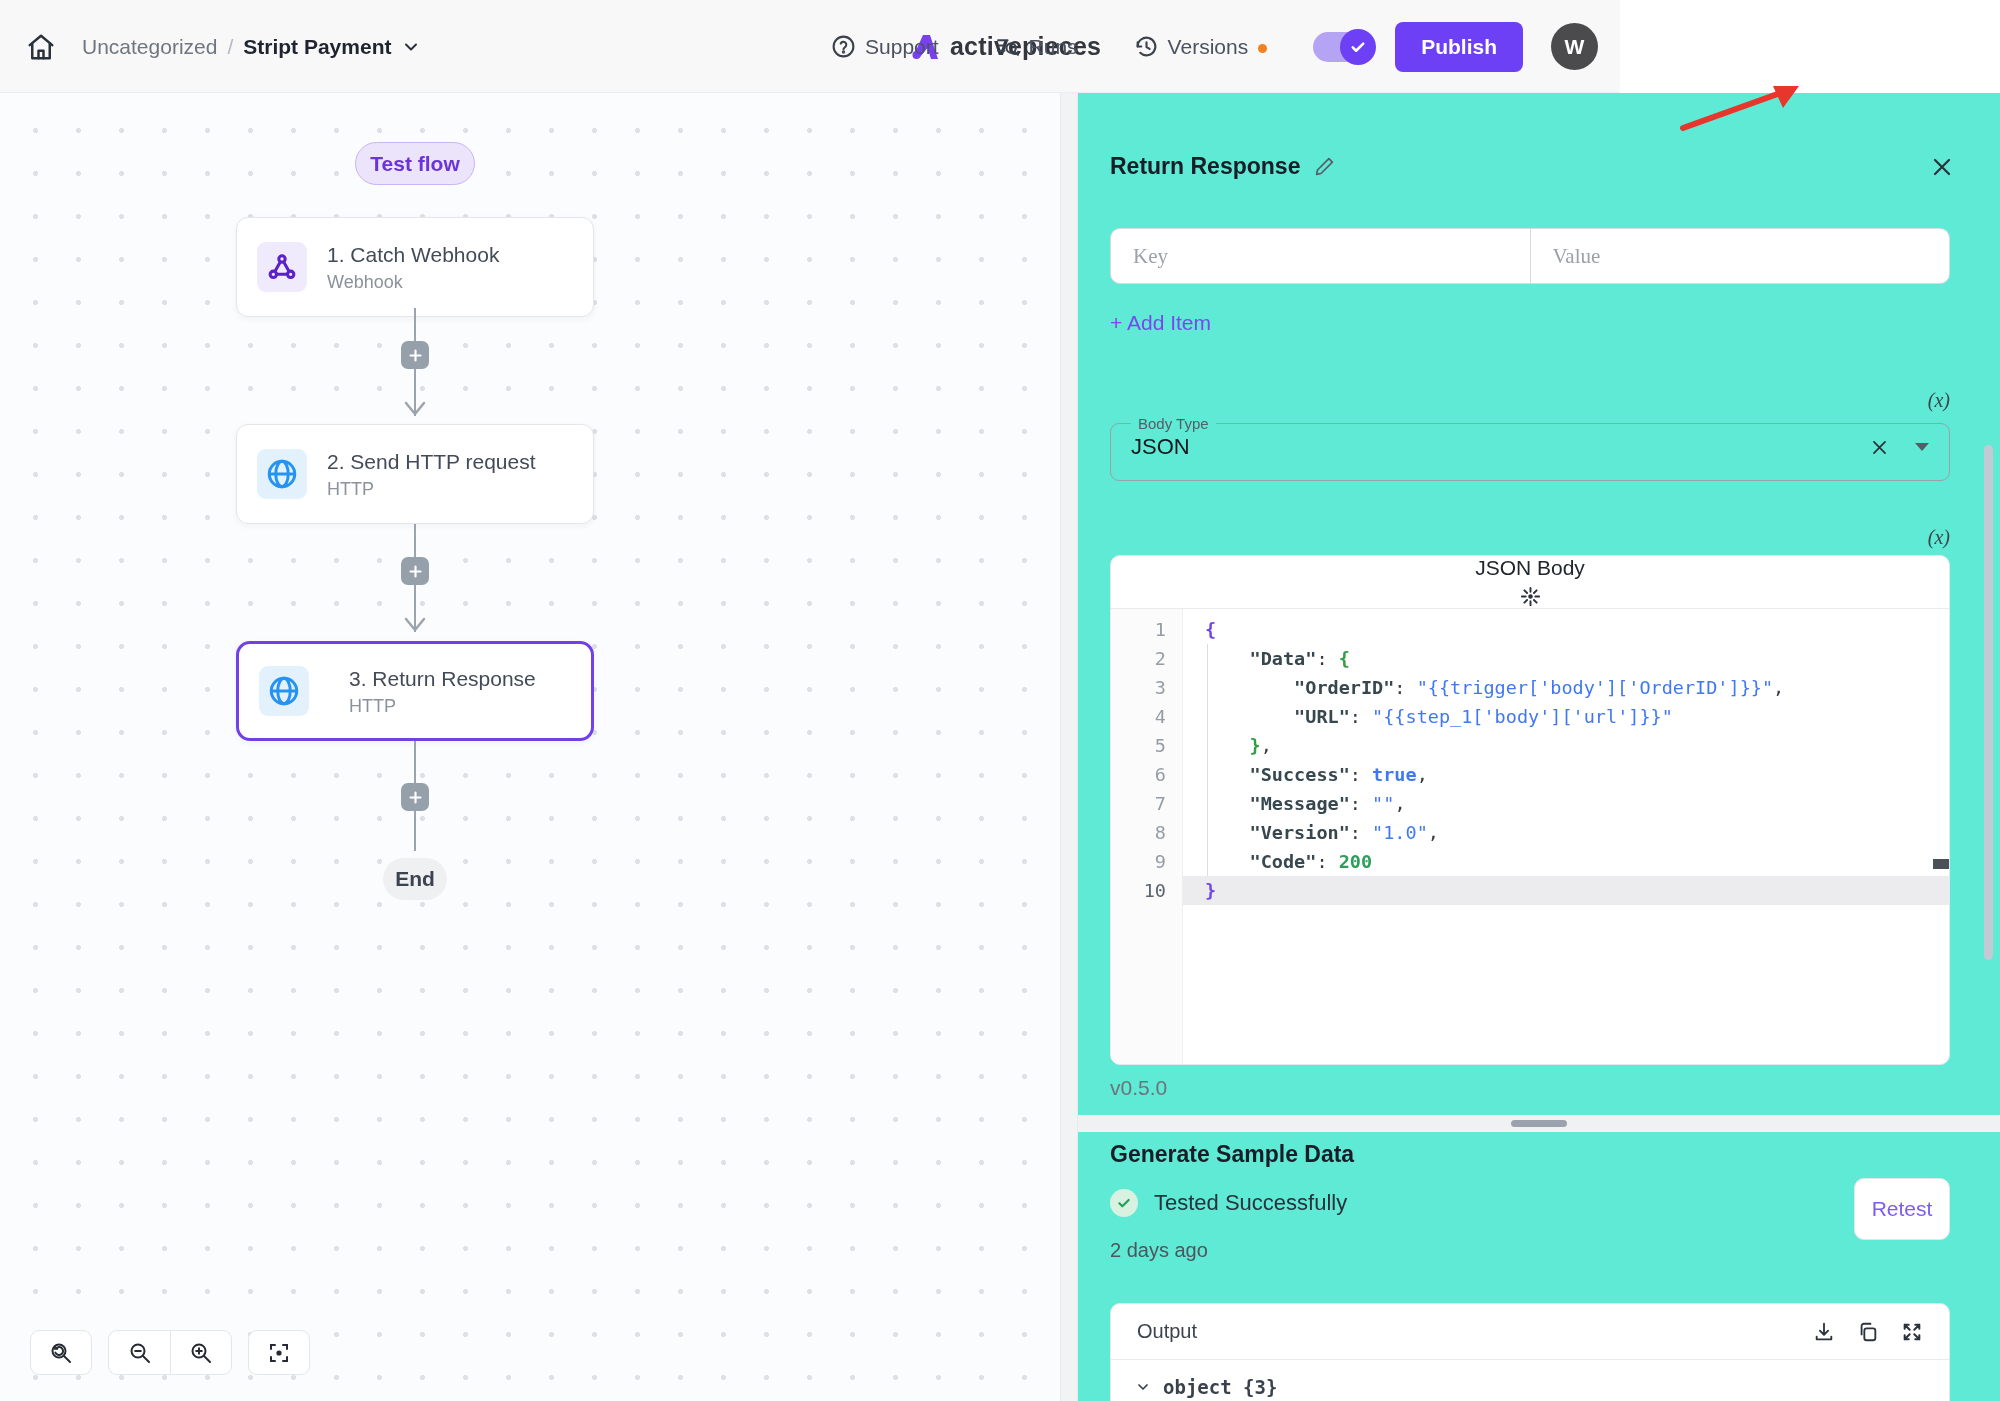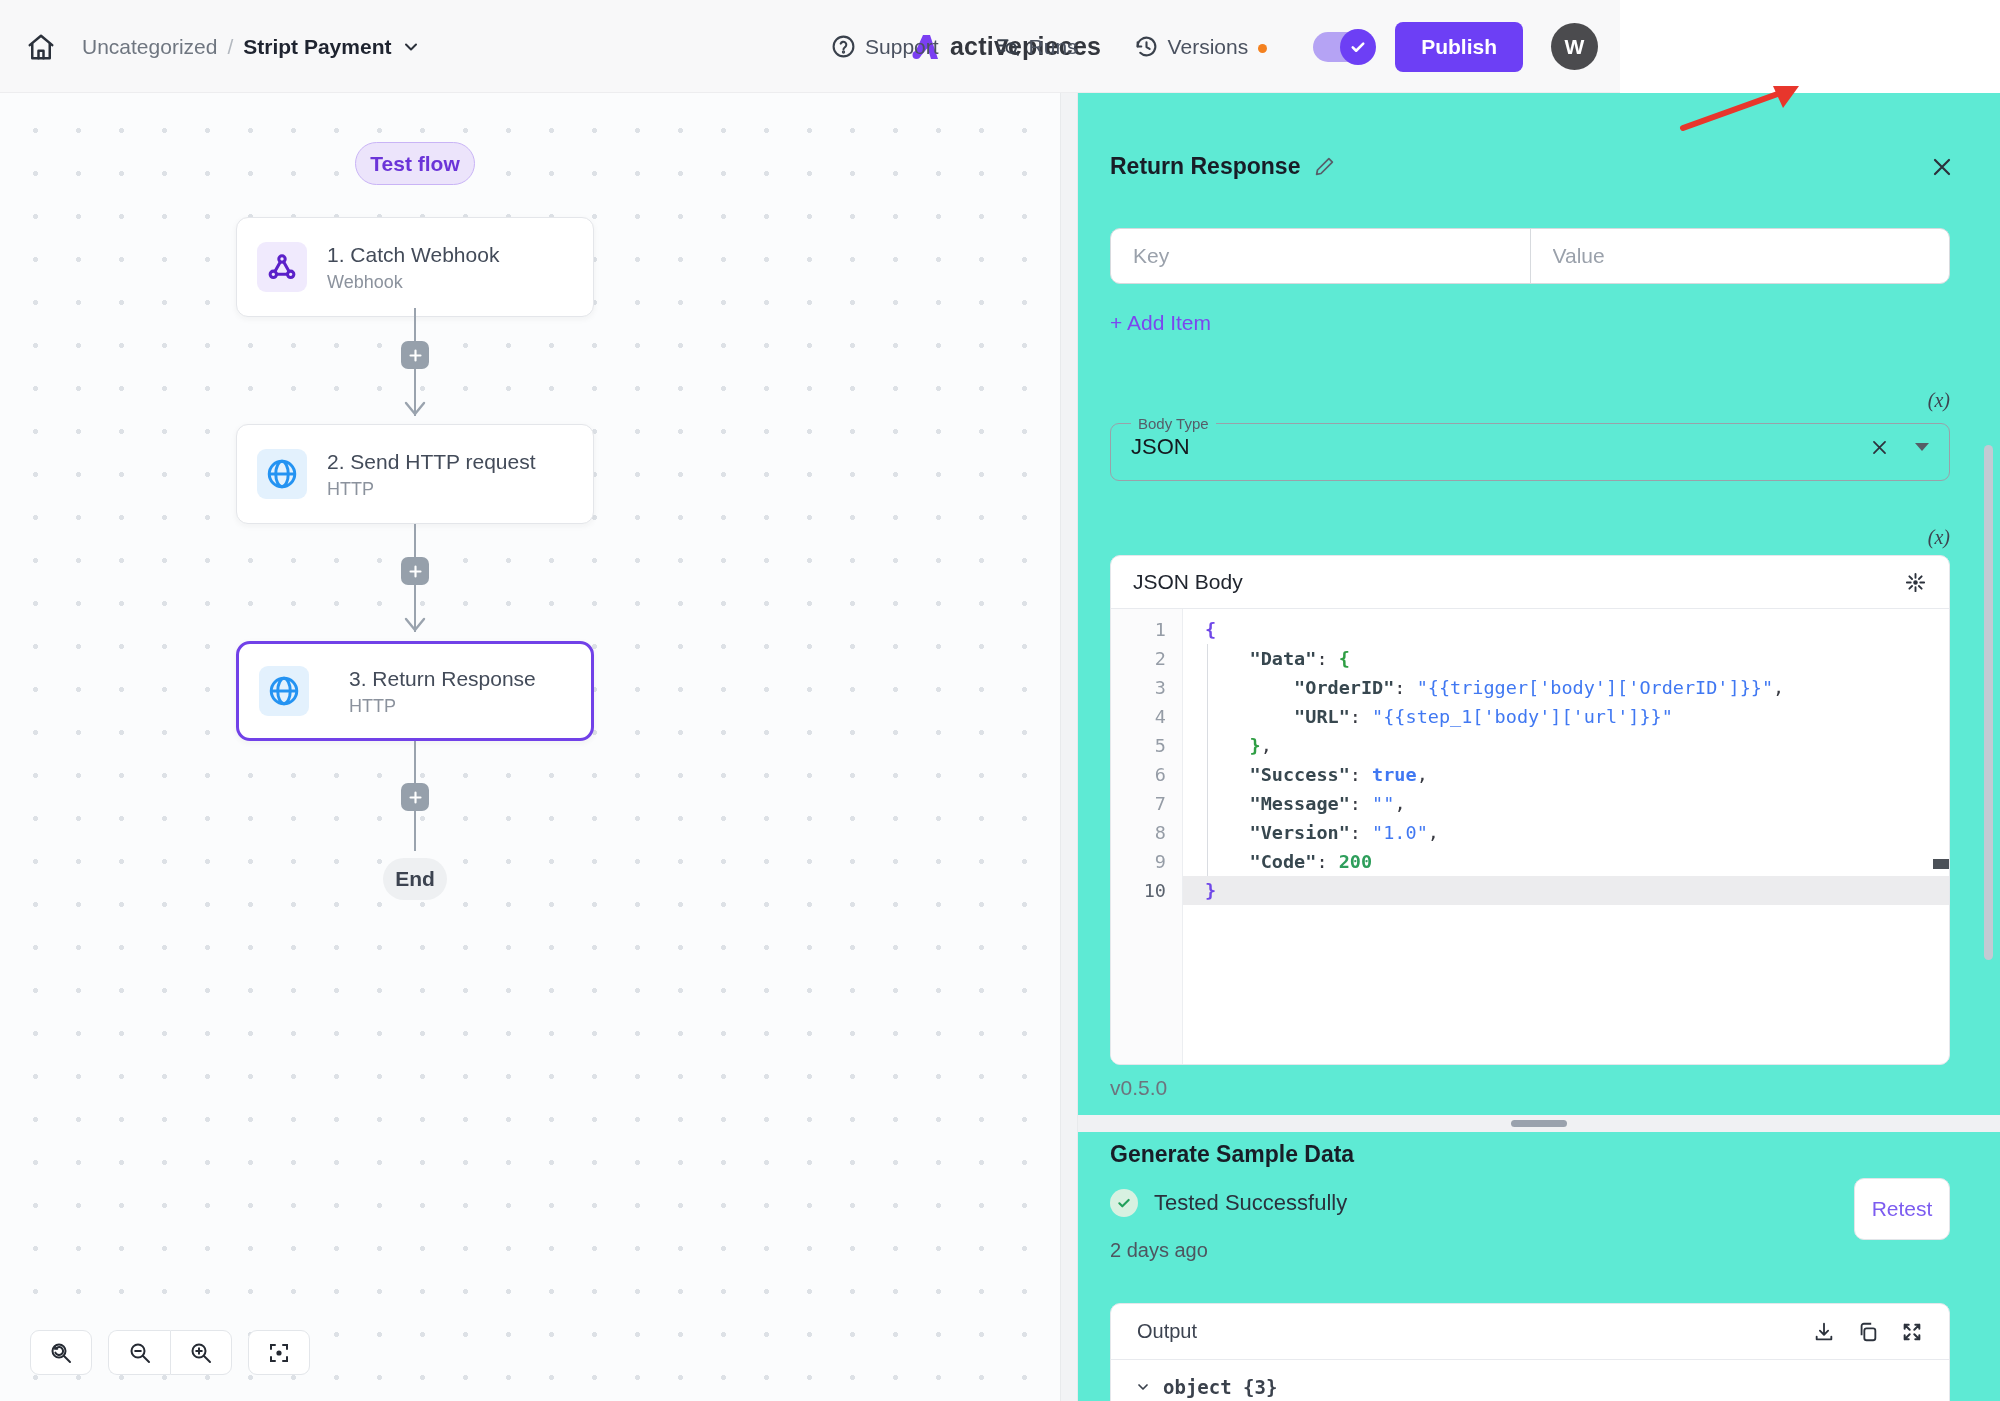--- a/index.html
+++ b/index.html
@@ -53,34 +53,34 @@
   .zgroup .zbtn:first-child { border-radius:9px 0 0 9px; border-right:none; }
   .zgroup .zbtn:last-child { border-radius:0 9px 9px 0; }
 
   
   .gap-strip { position:absolute; left:1060px; top:93px; width:18px; bottom:0; background:#f2f3f5; border-left:1px solid #e8eaec; border-right:1px solid #e8eaec; cursor:col-resize; }
   .panel { position:absolute; left:1078px; top:93px; right:0; bottom:0; background:#5eead4; }
   .panel-title-row { position:absolute; left:32px; top:60px; display:flex; align-items:center; gap:14px; }
   .panel-title { font-size:23px; font-weight:700; color:#181d27; }
   .close-x { position:absolute; left:852px; top:62px; cursor:pointer; }
   .kv-row { position:absolute; left:32px; top:135px; width:840px; height:56px; border:1px solid #d7dade; border-radius:10px; display:flex; background:#fff; }
-  .kv-row input { border:none; outline:none; background:transparent; font-size:21px; color:#2a2f38; padding:0 22px; width:50%; font-family:Liberation Sans, sans-serif; }
+  .kv-row input { border:none; outline:none; background:transparent; font-size:21px; color:#2a2f38; padding:0 22px; width:50%; font-family:Liberation Serif, serif; }
   .kv-row input::placeholder { color:#9aa1ab; }
   .kv-div { width:1px; background:#d7dade; }
   .add-item { position:absolute; left:32px; top:218px; font-size:21px; color:#7c46ee; font-weight:500; cursor:pointer; }
   .var-icon { position:absolute; right:50px; font-size:20px; font-style:italic; color:#3d4450; font-family:"Liberation Serif", serif; cursor:pointer; }
   fieldset.bodytype { position:absolute; left:32px; top:322px; width:840px; height:66px; border:1px solid #9aa1a9; border-radius:9px; padding:0 20px; }
   fieldset.bodytype legend { font-size:15px; color:#555d68; padding:0 7px; margin-left:0; }
   .bt-inner { display:flex; align-items:center; height:34px; margin-top:-2px; }
   .bt-value { font-size:22px; color:#15191f; flex:1; }
   .bt-clear { cursor:pointer; margin-right:26px; }
   .bt-caret { width:0; height:0; border-left:7px solid transparent; border-right:7px solid transparent; border-top:8px solid #565d66; cursor:pointer; }
 
   .json-card { position:absolute; left:32px; top:462px; width:840px; height:510px; border:1px solid #e4e7eb; border-radius:10px; overflow:hidden; background:#fff; }
-  .json-head { height:53px; display:flex; align-items:center; padding:0 22px; border-bottom:1px solid #e8eaee; }
+  .json-head { height:53px; display:flex; align-items:center; padding:0 22px; border-bottom:1px solid #e8eaee;flex-direction:column; }
   .json-title { font-size:21px; color:#20252e; flex:1; }
   .code-area { position:relative; display:flex; height:455px; font-family:"DejaVu Sans Mono", monospace; font-size:18.5px; }
   .gutter { width:72px; background:#fbfbfc; border-right:1px solid #eceef1; color:#959ca6; text-align:right; padding-top:6px; flex:none; }
   .gutter .ln { height:29px; line-height:29px; padding-right:16px; }
   .gutter .ln.active { color:#5a626e; }
   .code-lines { flex:1; padding-top:6px; position:relative; cursor:text; }
   .code-lines .cl { height:29px; line-height:29px; white-space:pre; padding-left:22px; }
   .code-lines .cl.active { background:#ececee; }
   .indent-guide { position:absolute; left:96px; top:35px; width:1px; height:232px; background:#d9dce1; }
   .t-key { color:#37474f; font-weight:700; }

